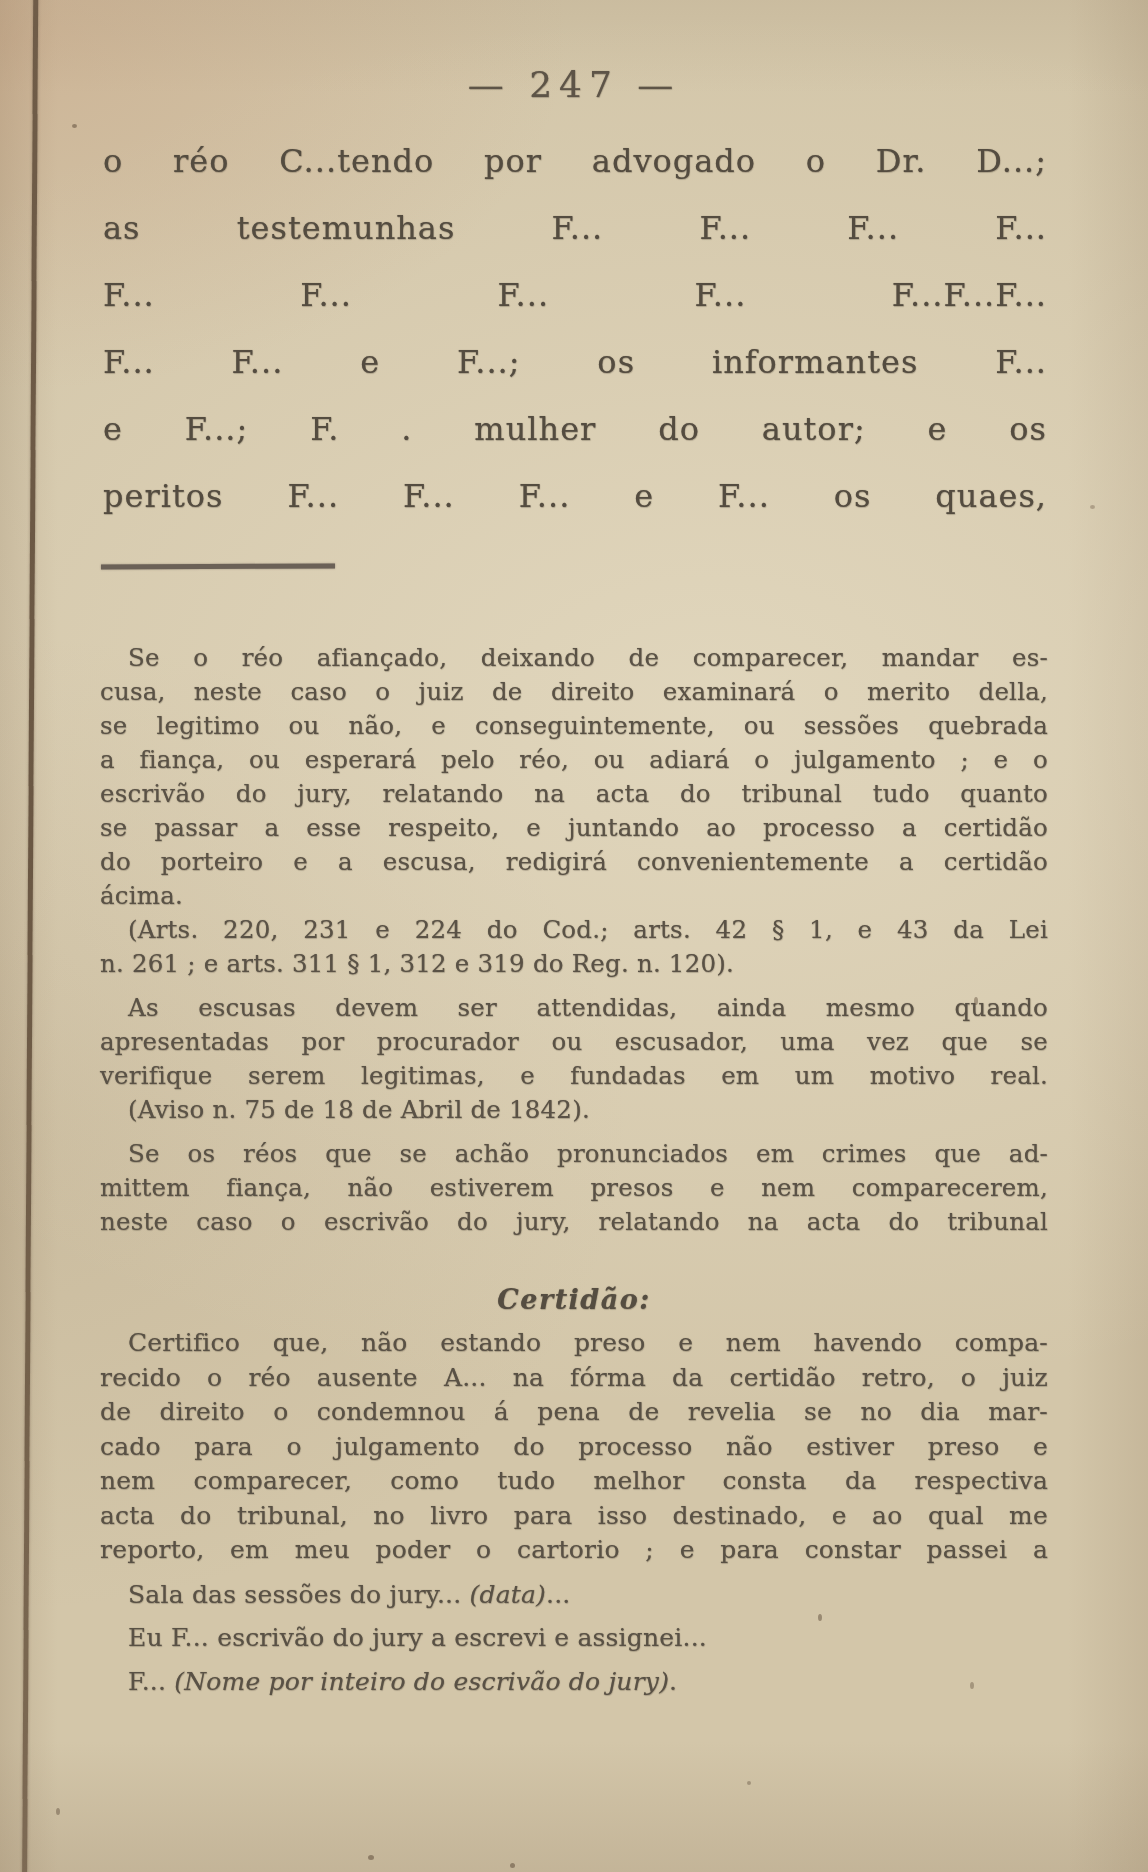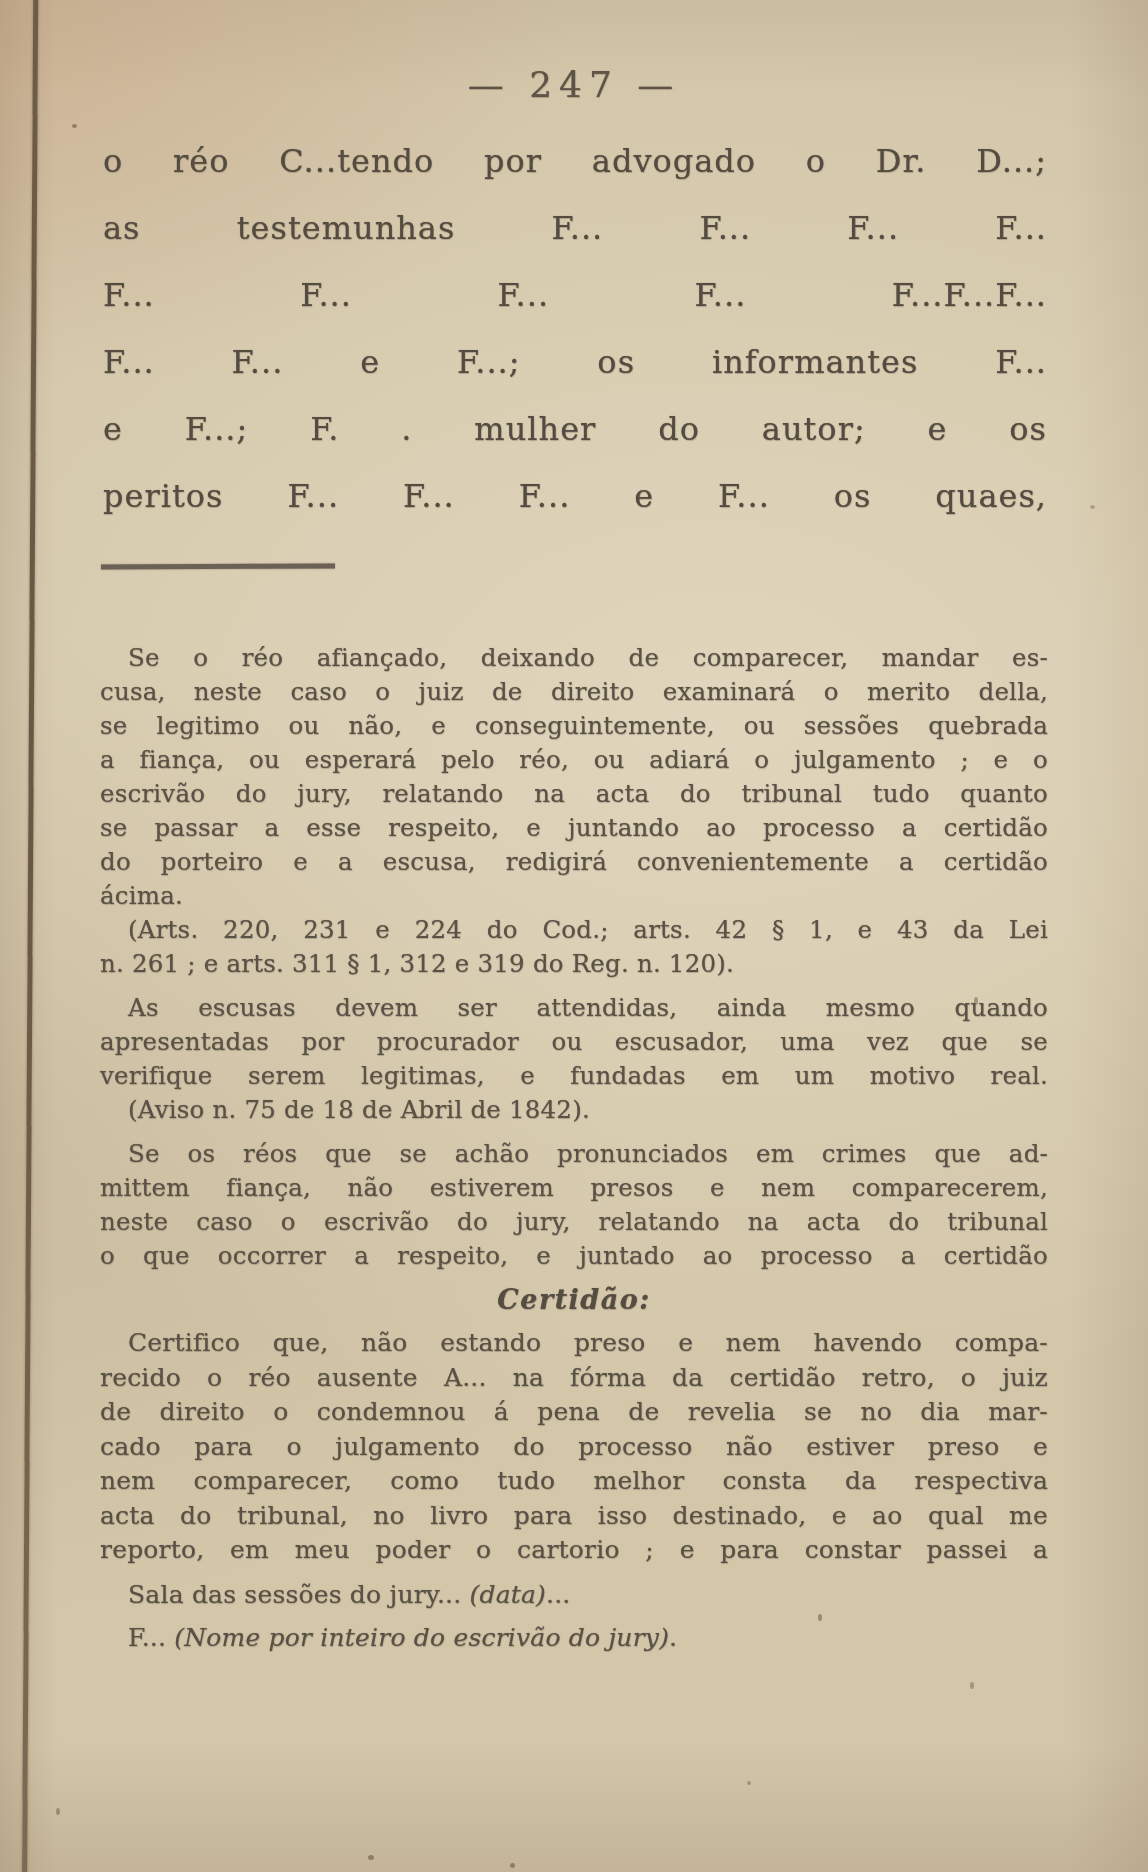--- a/index.html
+++ b/index.html
@@ -100,36 +100,36 @@
     <div class="ll">ácima.</div>
     <div class="jl ind">(Arts. 220, 231 e 224 do Cod.; arts. 42 § 1, e 43 da Lei</div>
     <div class="ll">n. 261 ; e arts. 311 § 1, 312 e 319 do Reg. n. 120).</div>
     <div class="jl ind fn-gap">As escusas devem ser attendidas, ainda mesmo quando</div>
     <div class="jl">apresentadas por procurador ou escusador, uma vez que se</div>
     <div class="jl">verifique serem legitimas, e fundadas em um motivo real.</div>
     <div class="ll ind">(Aviso n. 75 de 18 de Abril de 1842).</div>
     <div class="jl ind fn-gap">Se os réos que se achão pronunciados em crimes que ad-</div>
     <div class="jl">mittem fiança, não estiverem presos e nem comparecerem,</div>
     <div class="jl">neste caso o escrivão do jury, relatando na acta do tribunal</div>
-    <div class="jl">o que occorrer a respeito, e juntado ao processo a certidão</div>
   </div>
 
   <div class="certidao-heading ink">Certidão:</div>
 
   <div class="certidao ink">
     <div class="jl ind">Certifico que, não estando preso e nem havendo compa-</div>
     <div class="jl">recido o réo ausente A... na fórma da certidão retro, o juiz</div>
     <div class="jl">de direito o condemnou á pena de revelia se no dia mar-</div>
     <div class="jl">cado para o julgamento do processo não estiver preso e</div>
     <div class="jl">nem comparecer, como tudo melhor consta da respectiva</div>
     <div class="jl">acta do tribunal, no livro para isso destinado, e ao qual me</div>
     <div class="jl">reporto, em meu poder o cartorio ; e para constar passei a</div>
     <div class="ll ind mt10">
       <span>Sala das sessões do jury... </span><span class="it">(data)</span><span>...</span>
     </div>
+    <div class="ll ind mt9">Eu F... escrivão do jury a escrevi e assignei...</div>
     <div class="ll ind mt9">
       <span>F... </span><span class="it">(Nome por inteiro do escrivão do jury)</span><span>.</span>
     </div>
   </div>
 
   <div class="speck s1"></div>
   <div class="speck s2"></div>
   <div class="speck s3"></div>
   <div class="speck s4"></div>
   <div class="speck s5"></div>

